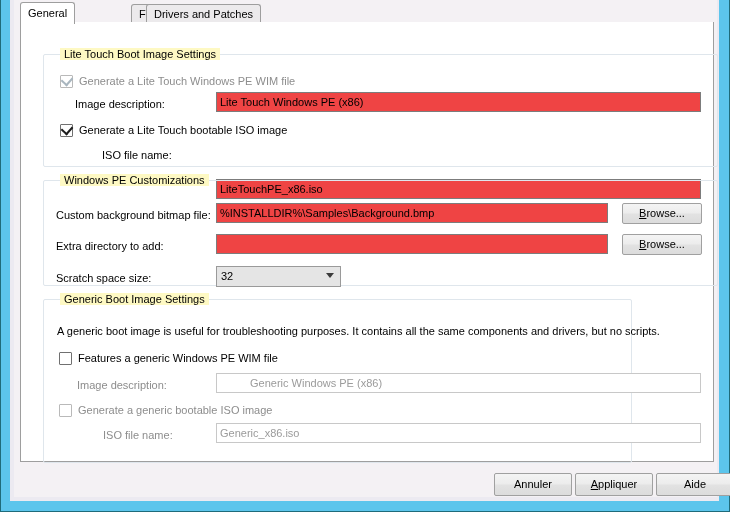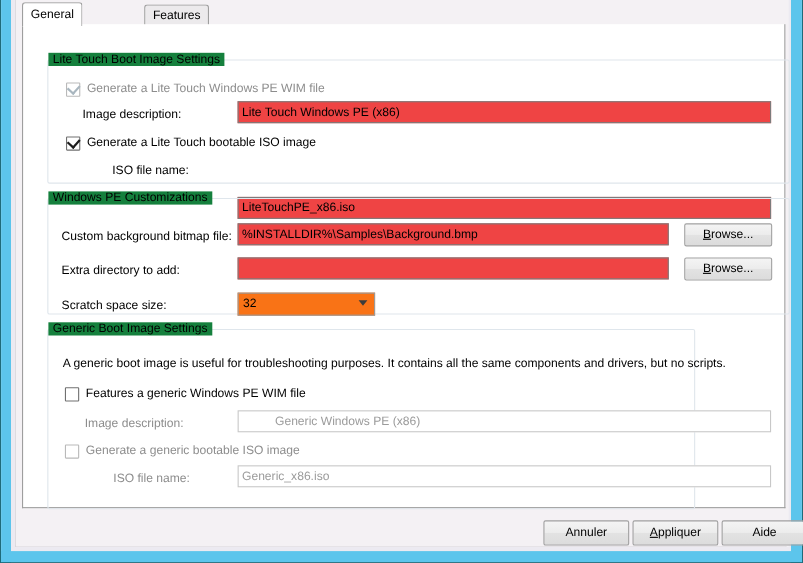--- a/index.html
+++ b/index.html
@@ -95,22 +95,22 @@
   .groupbox {
     position: absolute;
     border: 1px solid #dfe6ec;
     border-radius: 2px;
     box-sizing: border-box;
     background: transparent;
   }
   .group-caption {
     position: absolute;
     top: -7px;
-    left: 0;
-    background: #15803d;
+    left: 16px;
+    background: #fef9c3;
     padding: 0 4px;
     font-size: 11px;
     color: #000;
     white-space: nowrap;
   }
 
   #group-lite {   left: 22px;  top: 32px;  width: 675px; height: 113px; }
   #group-winpe {  left: 22px;  top: 158px; width: 675px; height: 106px; }
   #group-generic {left: 22px;  top: 277px; width: 589px; height: 164px; }
 
@@ -191,21 +191,21 @@
     background: #ffffff;
   }
 
   
   #combo-scratch {
     position: absolute;
     left: 195px; top: 244px;
     width: 125px; height: 21px;
     box-sizing: border-box;
     border: 1px solid #9a9a9a;
-    background: #f97316;
+    background: #e5e5e5;
     font-size: 11px;
     color: #000;
   }
   #combo-scratch .combo-value {
     position: absolute;
     left: 4px; top: 0;
     line-height: 19px;
     font-size: 11px;
   }
   #combo-scratch .combo-arrow {
@@ -269,20 +269,23 @@
 
   <div id="dialog-client">
 
     <div id="tabstrip">
       <div class="tab selected" id="tab-general">
         <span>General</span>
       </div>
       <div class="tab" id="tab-features">
         <span>Features</span>
       </div>
+      <div class="tab" id="tab-drivers">
+        <span>Drivers and Patches</span>
+      </div>
     </div>
 
     <div id="tab-page">
 
       <div class="groupbox" id="group-lite">
         <span class="group-caption">Lite Touch Boot Image Settings</span>
       </div>
 
       <div class="checkrow" style="left:39px; top:52px;">
         <span class="cbox disabled">

